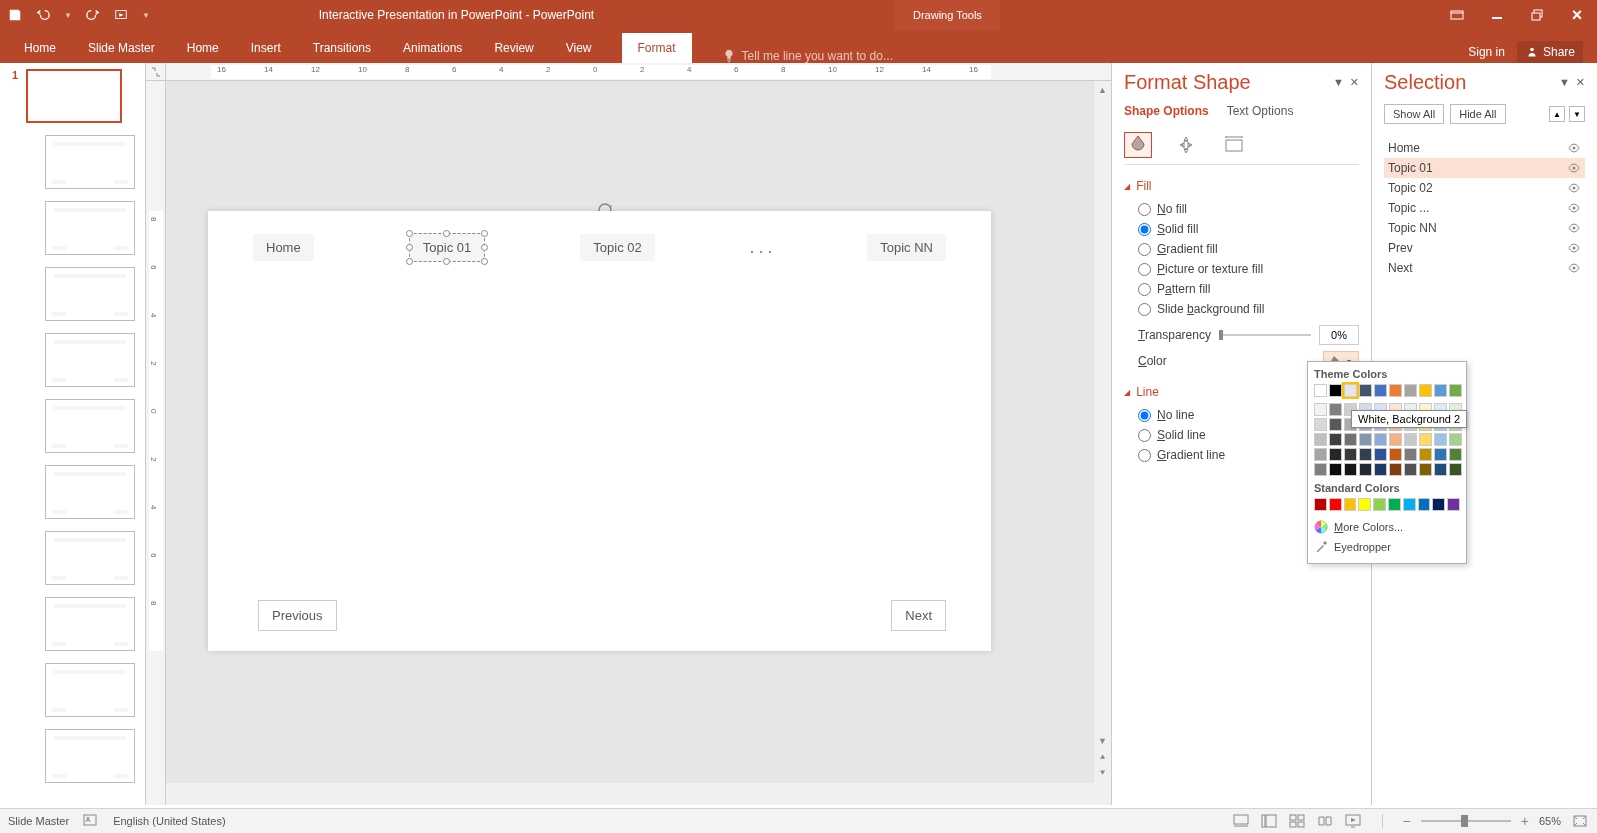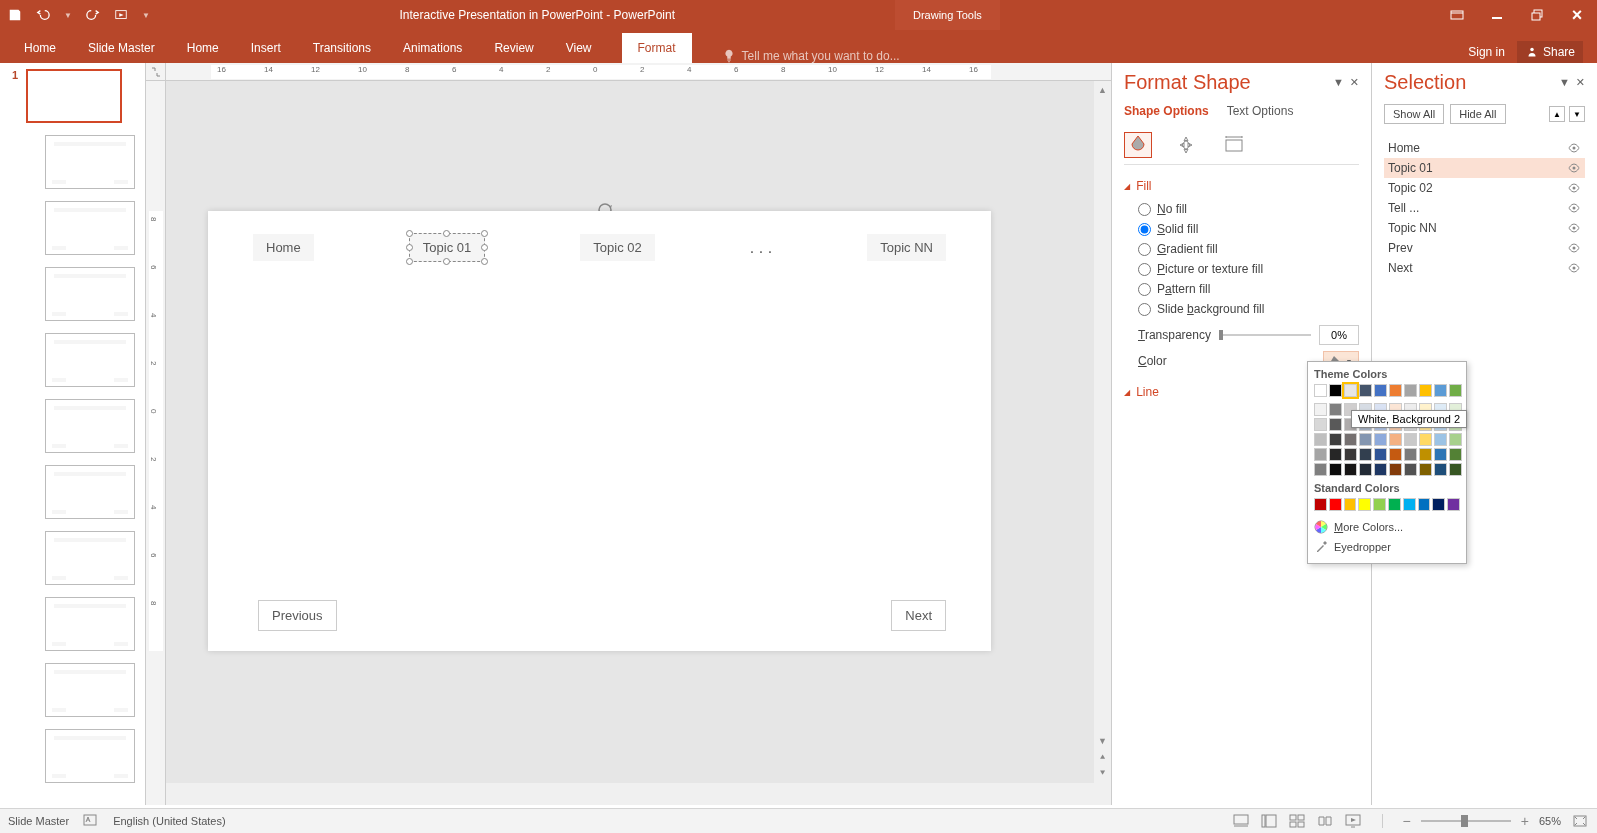--- a/index.html
+++ b/index.html
@@ -2,21 +2,21 @@
 <html><head>
 <meta charset="utf-8">
 <style>
 * { margin: 0; padding: 0; box-sizing: border-box; font-family: 'Segoe UI', Tahoma, sans-serif; }
 body { width: 1597px; height: 833px; background: #fff; overflow: hidden; position: relative; }
 
 
 .titlebar { height: 30px; background: #b7472a; display: flex; align-items: center; color: #fff; font-size: 12px; }
 .titlebar .qat { display: flex; align-items: center; gap: 14px; padding: 0 8px; }
 .titlebar .qat .icon { width: 14px; height: 14px; display: flex; align-items: center; justify-content: center; }
-.titlebar .title-center { flex: 1; text-align: right; padding-left: 80px; }
+.titlebar .title-center { flex: 1; text-align: center; padding-left: 80px; }
 .titlebar .contextual { background: #bd4d31; padding: 4px 18px; height: 100%; display: flex; align-items: center; margin-left: 220px; font-size: 11px; }
 .titlebar .spacer { flex: 1; }
 .titlebar .win-controls { display: flex; gap: 0; }
 .titlebar .win-btn { width: 40px; height: 30px; display: flex; align-items: center; justify-content: center; font-size: 14px; }
 
 
 .ribbon-tabs { height: 33px; background: #b7472a; display: flex; align-items: flex-end; color: #fff; font-size: 12px; padding: 0 8px; }
 .ribbon-tabs .tab { padding: 8px 16px; cursor: pointer; }
 .ribbon-tabs .tab.active { background: #fff; color: #b7472a; }
 .ribbon-tabs .tab.contextual-tab { margin-left: 14px; }
@@ -200,21 +200,21 @@
   <span class="tab">Insert</span>
   <span class="tab">Transitions</span>
   <span class="tab">Animations</span>
   <span class="tab">Review</span>
   <span class="tab">View</span>
   <span class="tab active contextual-tab">Format</span>
   <div class="tellme">
     <svg viewBox="0 0 16 16">
         <path fill="#e8c6bd" d="M8 1a4 4 0 0 0-2 7.5V11h4V8.5A4 4 0 0 0 8 1zM6 12h4v1H6zm1 2h2v1H7z"></path>
       </svg>
-    <span>Tell me what you want to do...</span>
+    <span>Tell me line you want to do...</span>
   </div>
   <div class="right">
     <span>Sign in</span>
     <span class="share-btn">
       <svg width="14" height="14" viewBox="0 0 16 16">
           <circle cx="8" cy="5" r="2" fill="#fff"></circle>
           <path fill="#fff" d="M4 13a4 4 0 0 1 8 0z"></path>
         </svg>
       <span>Share</span>
     </span>
@@ -480,20 +480,34 @@
             <path d="M4 2l6 6-4 4-5-5z" fill="#888"></path>
             <path d="M11 8c1 1 1 3 0 3s-1-2 0-3z" fill="#d24726"></path>
           </svg>
         <span style="font-size:7px;color:#666">▼</span>
       </span>
     </div>
 
     <div class="section-header">
       <span class="arrow">◢</span>
       <span>Line</span>
+    </div>
+    <div class="radio-group">
+      <label class="radio-row">
+          <input type="radio" name="line" checked="" style="">
+          <span><u>N</u>o line</span>
+        </label>
+      <label class="radio-row">
+          <input type="radio" name="line" style="">
+          <span><u>S</u>olid line</span>
+        </label>
+      <label class="radio-row">
+          <input type="radio" name="line" style="">
+          <span><u>G</u>radient line</span>
+        </label>
     </div>
 
     <div class="color-popup">
       <h4>Theme Colors</h4>
       <div class="color-grid" id="theme-row">
           <div class="color-cell" style="background: rgb(255, 255, 255);"></div>
           <div class="color-cell" style="background: rgb(0, 0, 0);"></div>
           <div class="color-cell highlighted" style="background: rgb(231, 230, 230);"></div>
           <div class="color-cell" style="background: rgb(68, 84, 106);"></div>
           <div class="color-cell" style="background: rgb(68, 114, 196);"></div>
@@ -622,21 +636,21 @@
           </svg>
         </div>
         <div class="sel-item">
           <span>Topic 02</span>
           <svg class="eye" viewBox="0 0 14 10">
             <path d="M7 1C4 1 2 5 2 5s2 4 5 4 5-4 5-4-2-4-5-4z" fill="none" stroke="#888"></path>
             <circle cx="7" cy="5" r="1.5" fill="#888"></circle>
           </svg>
         </div>
         <div class="sel-item">
-          <span>Tell ...</span>
+          <span>Topic ...</span>
           <svg class="eye" viewBox="0 0 14 10">
             <path d="M7 1C4 1 2 5 2 5s2 4 5 4 5-4 5-4-2-4-5-4z" fill="none" stroke="#888"></path>
             <circle cx="7" cy="5" r="1.5" fill="#888"></circle>
           </svg>
         </div>
         <div class="sel-item">
           <span>Topic NN</span>
           <svg class="eye" viewBox="0 0 14 10">
             <path d="M7 1C4 1 2 5 2 5s2 4 5 4 5-4 5-4-2-4-5-4z" fill="none" stroke="#888"></path>
             <circle cx="7" cy="5" r="1.5" fill="#888"></circle>

